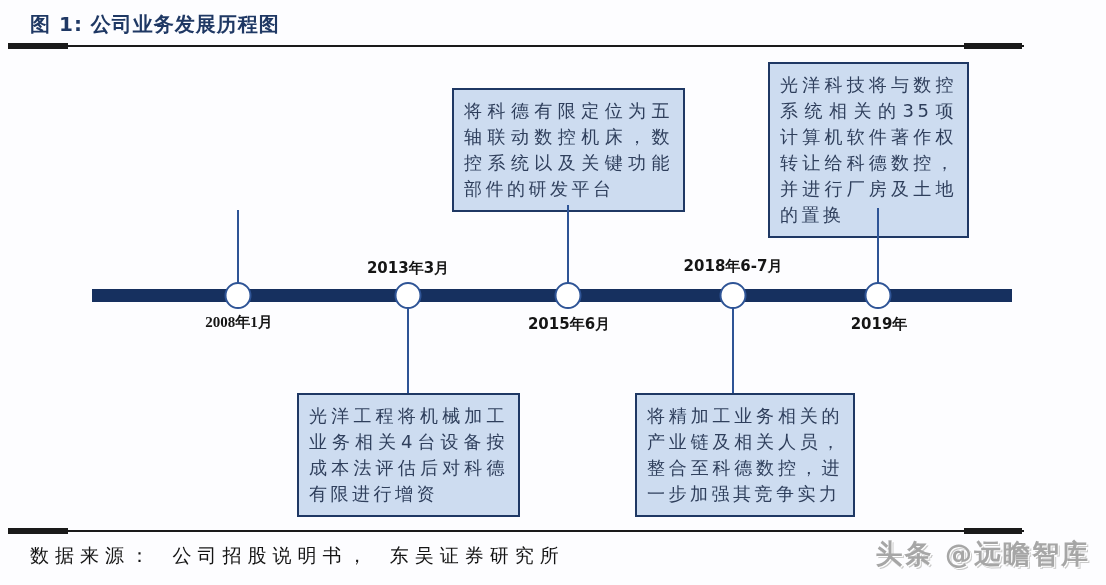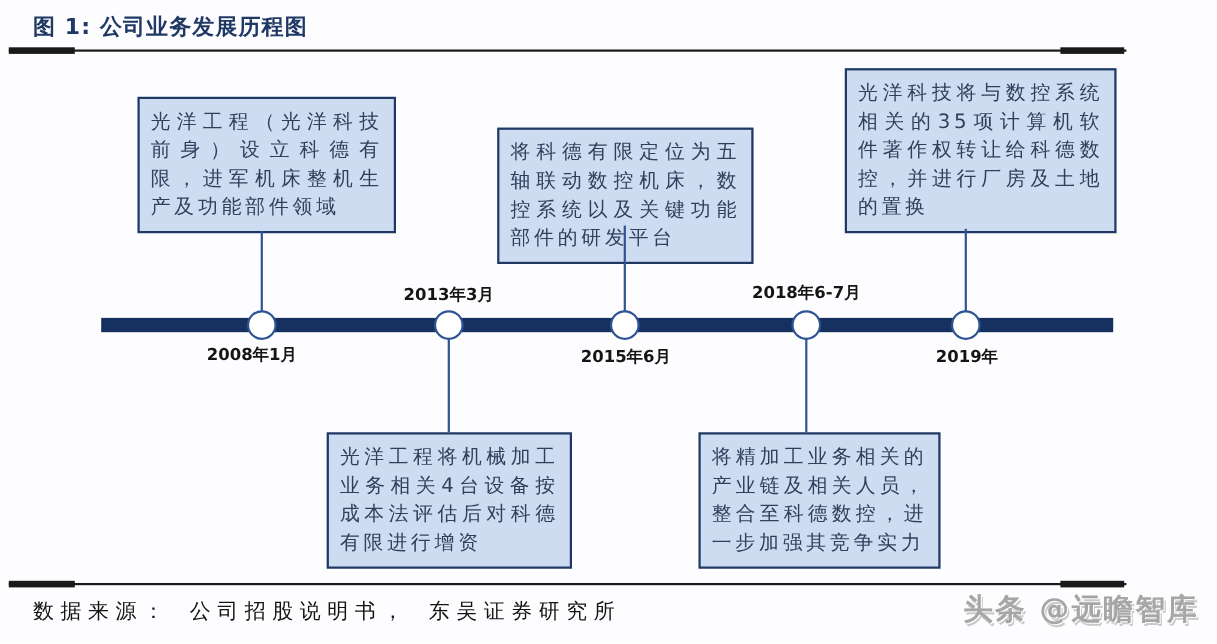--- a/index.html
+++ b/index.html
@@ -38,22 +38,22 @@
     font-size:15px; font-weight:bold; color:#151515; white-space:nowrap;
   }
   
   .ebox {
     position:absolute; box-sizing:border-box;
     background:#cddcf0; border:2px solid #1f3864;
     padding:8px 10px; font-size:18px; line-height:26px;
     letter-spacing:3.5px; color:#2f3f5c; text-align:justify;
   }
   .ebox.e0 { left:125px; top:88px;  width:235px; min-height:122px; }
-  .ebox.e2 { left:452px; top:88px;  width:233px; min-height:117px;margin-top:28px; }
-  .ebox.e4 { left:768px; top:62px;  width:247px; min-height:146px; }
+  .ebox.e2 { left:452px; top:88px;  width:233px; min-height:117px; }
+  .ebox.e4 { left:768px; top:62px;  width:201px; min-height:146px; }
   .ebox.e1 { left:297px; top:393px; width:223px; min-height:120px; }
   .ebox.e3 { left:635px; top:393px; width:220px; min-height:120px; }
   
   .source {
     position:absolute; left:30px; top:543px;
     font-size:19px; letter-spacing:6px; color:#141414;
     font-family:Liberation Mono, monospace; white-space:nowrap;
   }
   .watermark {
     position:absolute; right:16px; top:536px;
@@ -65,42 +65,41 @@
 </head>
 <body>
 
 <div class="canvas">
 
   <div class="fig-title">图 1:  公司业务发展历程图</div>
   <div class="rule thick" style="left:8px;  top:43px; width:60px;"></div>
   <div class="rule thin" style="left:8px;  top:45px; width:1016px;"></div>
   <div class="rule thick" style="left:964px;top:43px; width:58px;"></div>
 
-  <div class="ebox e0">光洋工程（光洋科技前身）设立科德有限，进军机床整机生产及功能部件领域</div>
   <div class="ebox e2">将科德有限定位为五轴联动数控机床，数控系统以及关键功能部件的研发平台</div>
   <div class="ebox e4">光洋科技将与数控系统相关的35项计算机软件著作权转让给科德数控，并进行厂房及土地的置换</div>
 
   <div class="ebox e1">光洋工程将机械加工业务相关4台设备按成本法评估后对科德有限进行增资</div>
   <div class="ebox e3">将精加工业务相关的产业链及相关人员，整合至科德数控，进一步加强其竞争实力</div>
 
   <div class="connector" style="left:238px; top:210px; height:74px;"></div>
   <div class="connector" style="left:568px; top:205px; height:79px;"></div>
   <div class="connector" style="left:878px; top:208px; height:76px;"></div>
   <div class="connector" style="left:408px; top:307px; height:86px;"></div>
   <div class="connector" style="left:733px; top:307px; height:86px;"></div>
 
   <div class="tbar"></div>
 
   <div class="node" style="left:238px;"></div>
   <div class="node" style="left:408px;"></div>
   <div class="node" style="left:568px;"></div>
   <div class="node" style="left:733px;"></div>
   <div class="node" style="left:878px;"></div>
 
-  <div class="date" style="left:229px; top:313px;">2008年1月</div>
+  <div class="date" style="left:239px; top:313px;font-family:Liberation Serif, serif;">2008年1月</div>
   <div class="date" style="left:408px; top:259px;">2013年3月</div>
   <div class="date" style="left:569px; top:315px;">2015年6月</div>
   <div class="date" style="left:733px; top:257px;">2018年6-7月</div>
   <div class="date" style="left:879px; top:315px;">2019年</div>
 
   <div class="rule thick" style="left:8px;  top:528px; width:60px;"></div>
   <div class="rule thin" style="left:8px;  top:530px; width:1016px;"></div>
   <div class="rule thick" style="left:964px;top:528px; width:58px;"></div>
 
   <div class="source">数据来源： 公司招股说明书， 东吴证券研究所</div>

